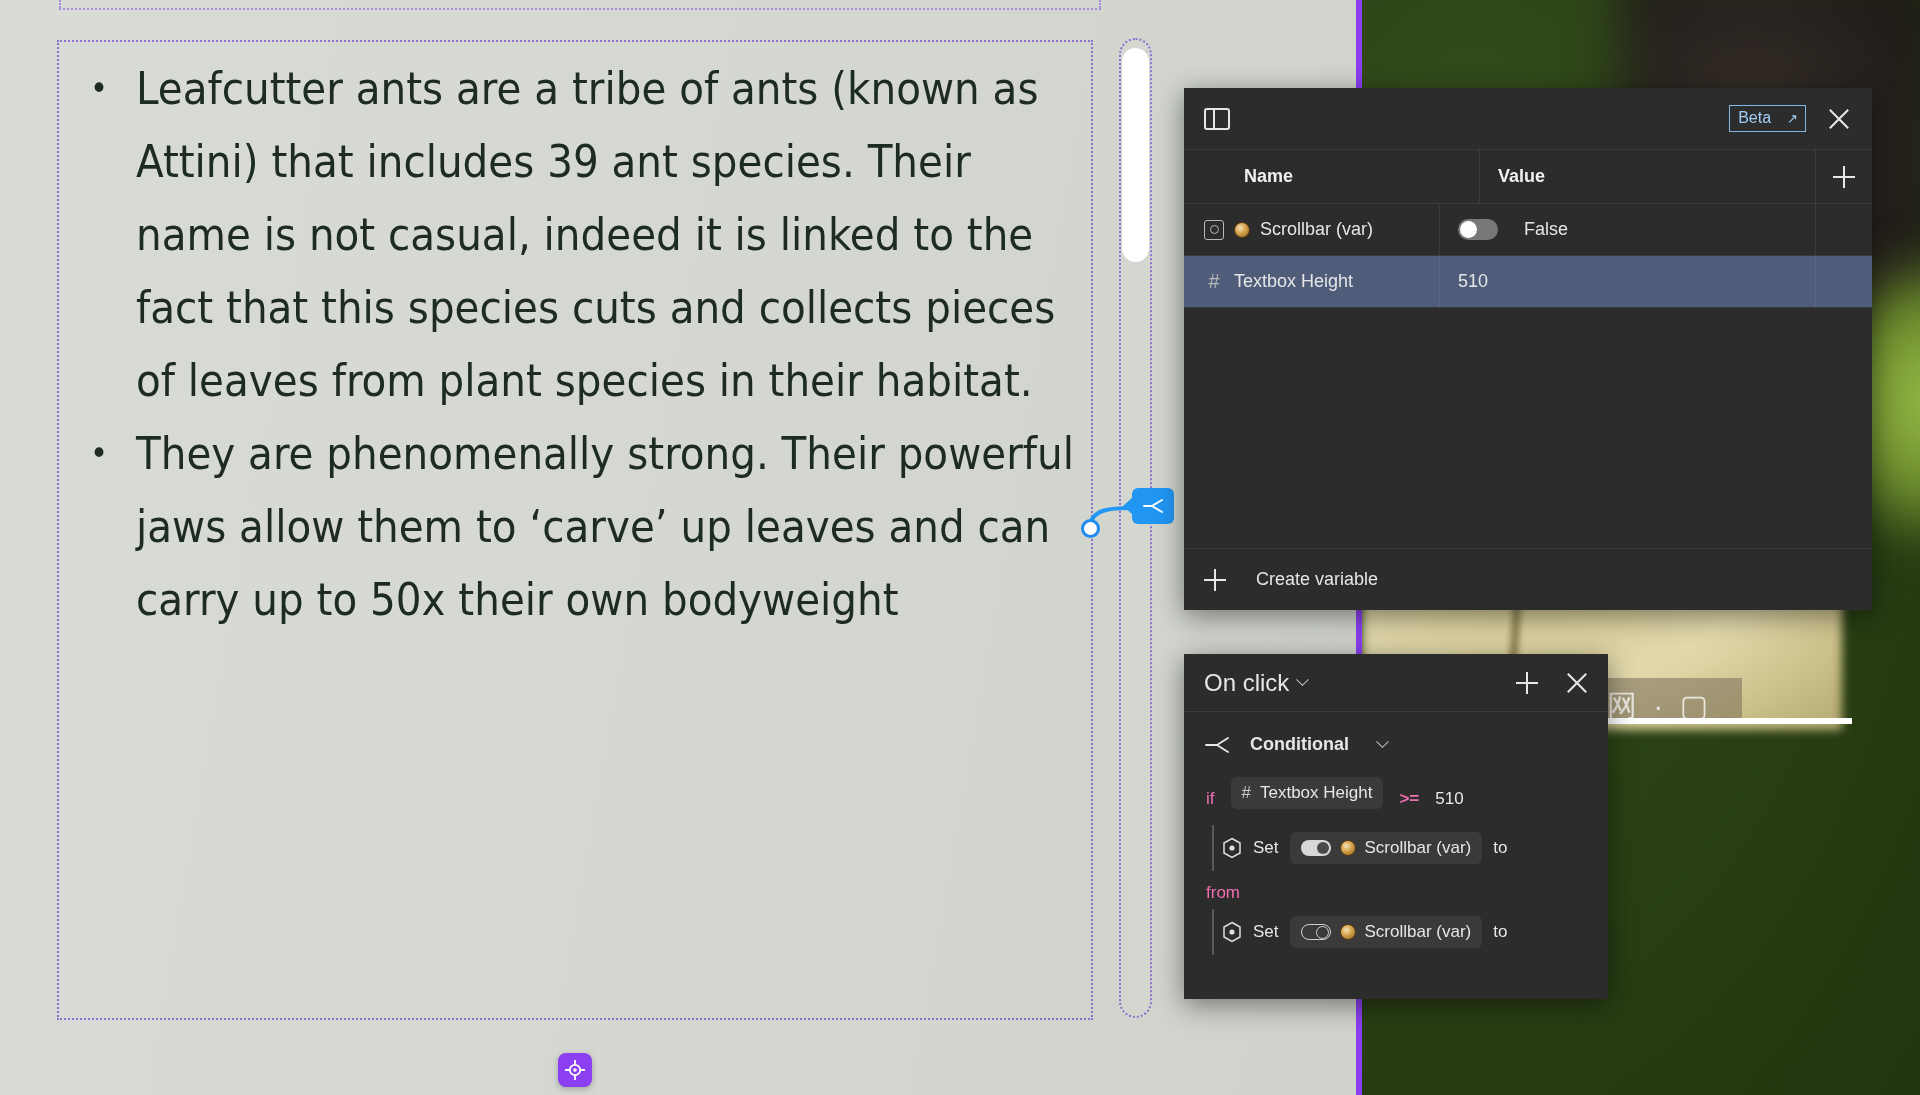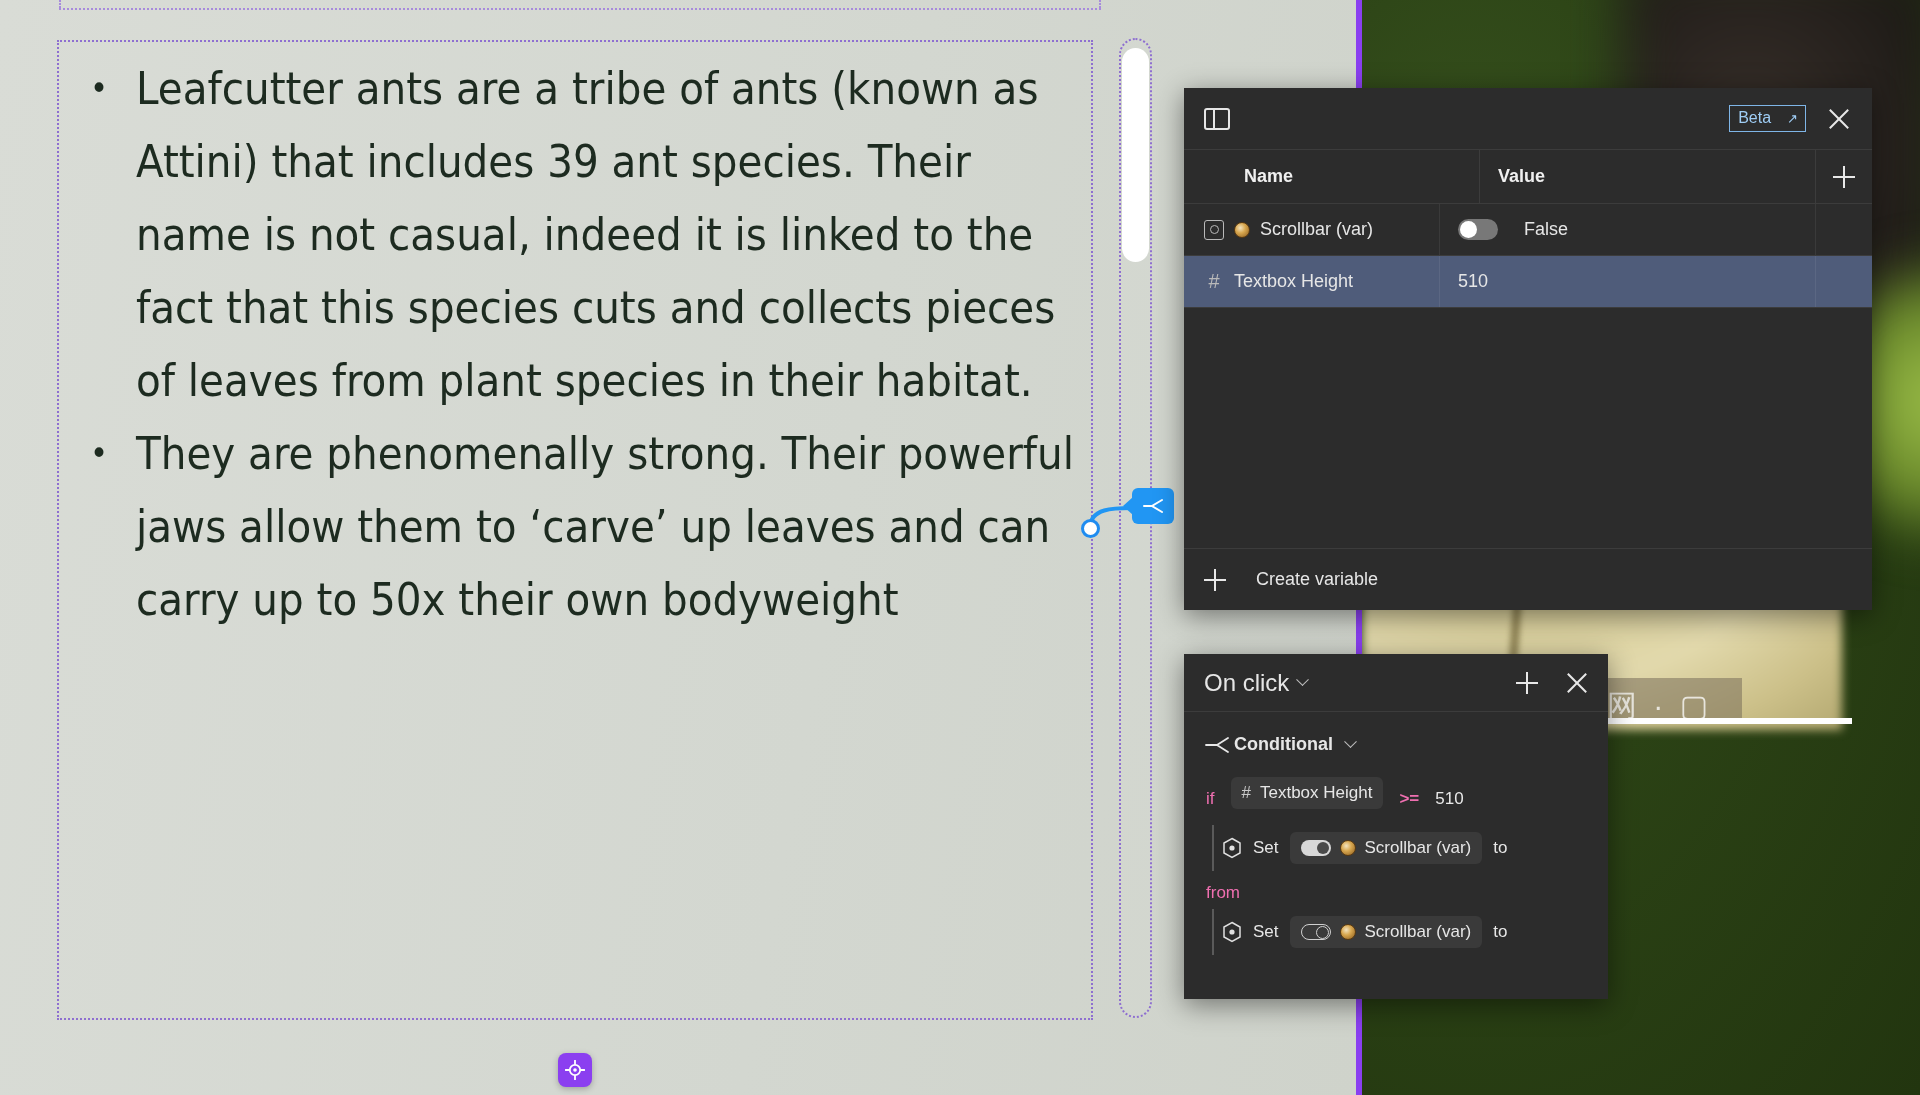--- a/index.html
+++ b/index.html
@@ -366,21 +366,21 @@
     display: inline-block;
     width: 9px; height: 9px;
     border-right: 1.6px solid #bdbdbd;
     border-bottom: 1.6px solid #bdbdbd;
     transform: rotate(45deg) translate(-2px,-2px);
     margin-left: 9px;
   }
   .oc-body { padding: 22px 0 0 0; font-size: 17px; }
   .cond-header {
     display: flex; align-items: center;
-    padding-left: 20px; gap: 4px;
+    padding-left: 20px; gap: 20px;
     margin-bottom: 22px;
   }
   .cond-icon {
     width: 26px; height: 18px; flex: none;
     position: relative;
   }
   .branch-label { font-weight: bold; font-size: 18px; }
 
   .if-row {
     display: flex; align-items: flex-end;

